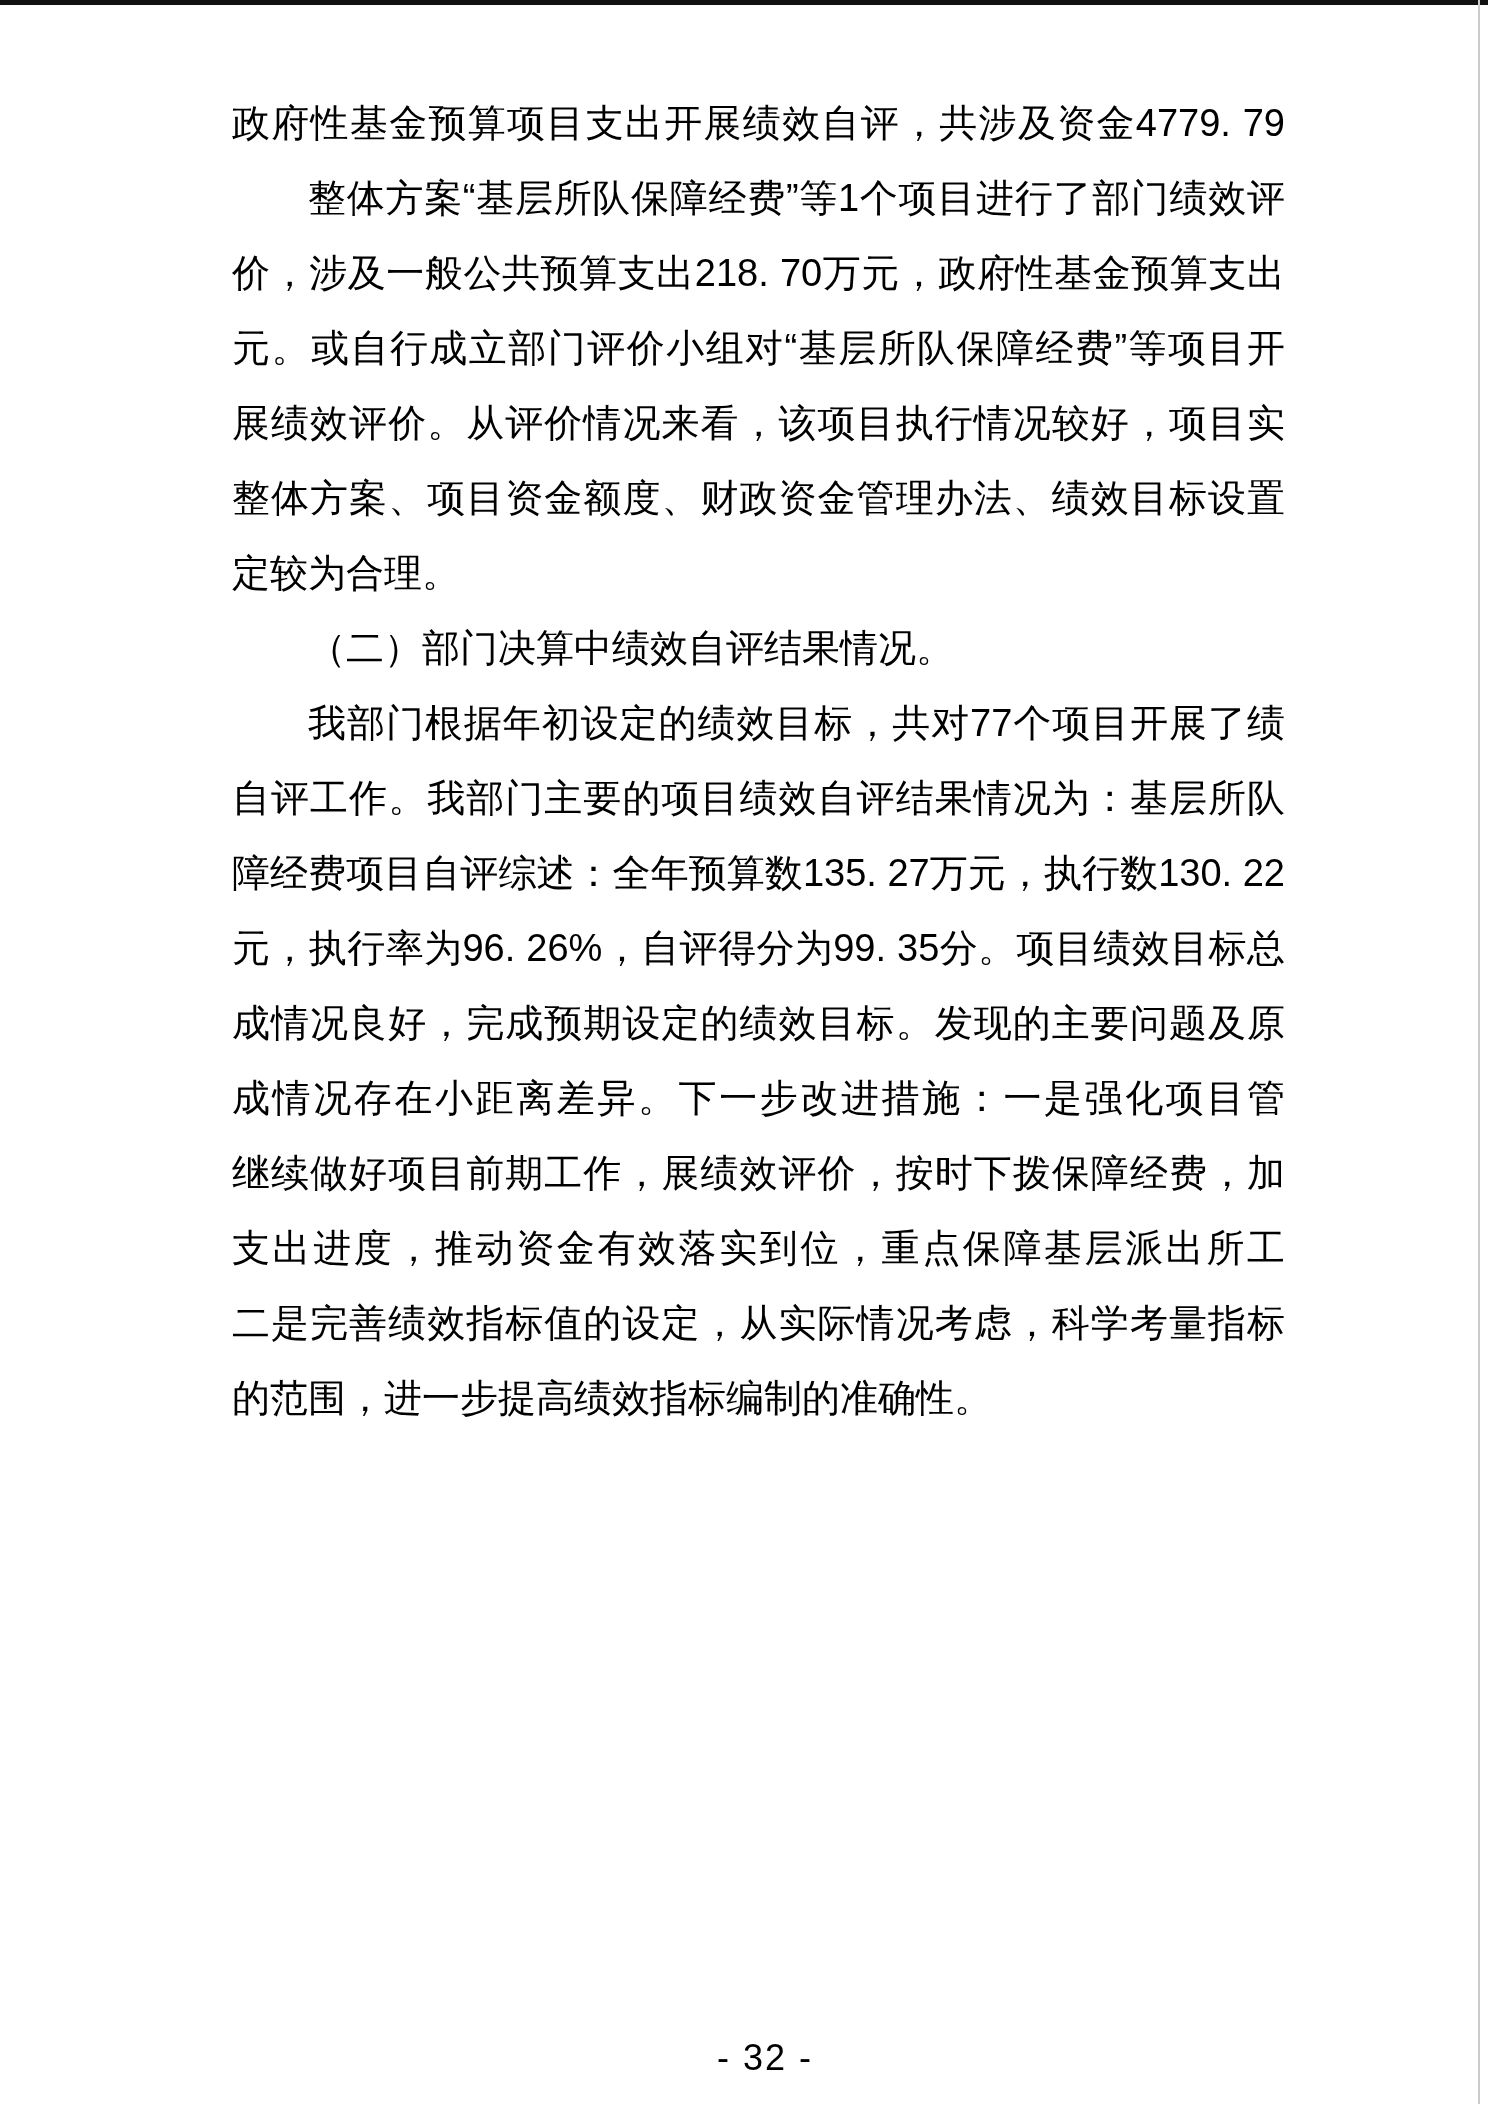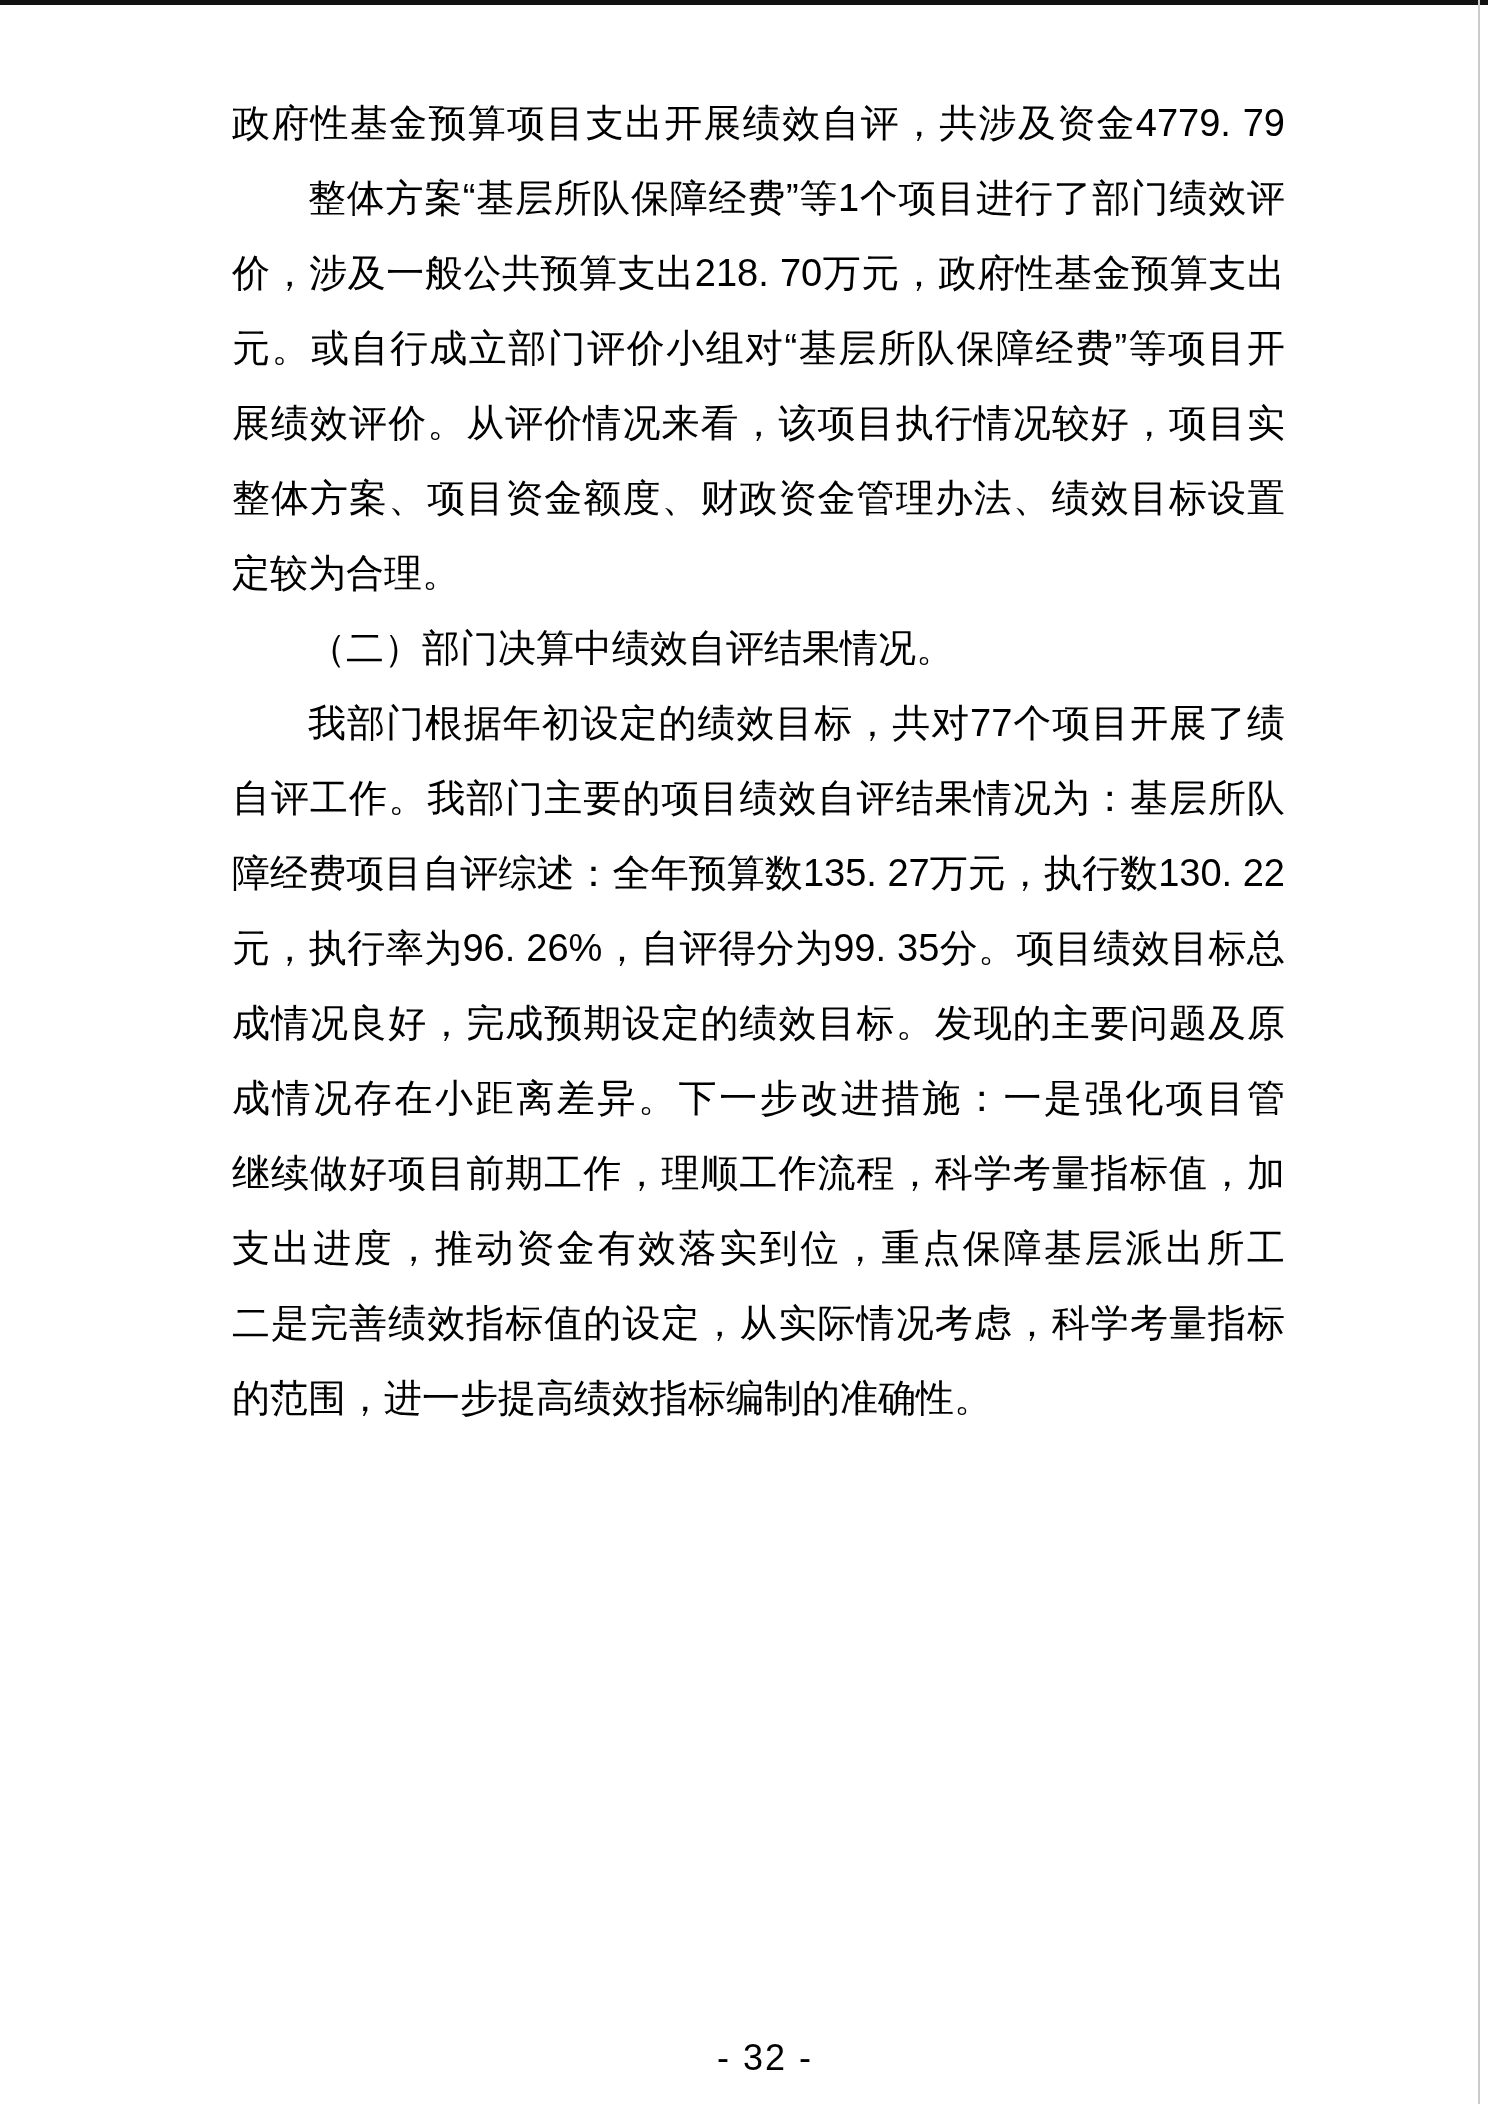--- a/index.html
+++ b/index.html
@@ -86,21 +86,21 @@
     <div class="line justify">展绩效评价。从评价情况来看，该项目执行情况较好，项目实施</div>
     <div class="line justify">整体方案、项目资金额度、财政资金管理办法、绩效目标设置规</div>
     <div class="line">定较为合理。</div>
     <div class="line indent bold">（二）部门决算中绩效自评结果情况。</div>
     <div class="line indent justify">我部门根据年初设定的绩效目标，共对77个项目开展了绩效</div>
     <div class="line justify">自评工作。我部门主要的项目绩效自评结果情况为：基层所队保</div>
     <div class="line justify">障经费项目自评综述：全年预算数135. 27万元，执行数130. 22万</div>
     <div class="line justify">元，执行率为96. 26%，自评得分为99. 35分。项目绩效目标总体完</div>
     <div class="line justify">成情况良好，完成预期设定的绩效目标。发现的主要问题及原</div>
     <div class="line justify">成情况存在小距离差异。下一步改进措施：一是强化项目管理，</div>
-    <div class="line justify">继续做好项目前期工作，理顺工作流程，科学考量指标值，加</div>
+    <div class="line justify">继续做好项目前期工作，展绩效评价，按时下拨保障经费，加</div>
     <div class="line justify">支出进度，推动资金有效落实到位，重点保障基层派出所工作；</div>
     <div class="line justify">二是完善绩效指标值的设定，从实际情况考虑，科学考量指标值</div>
     <div class="line">的范围，进一步提高绩效指标编制的准确性。</div>
   </main>
 
   <footer class="footer">
     <span class="pagenum">- 32 -</span>
   </footer>
 
   <div class="page-edge"></div>

